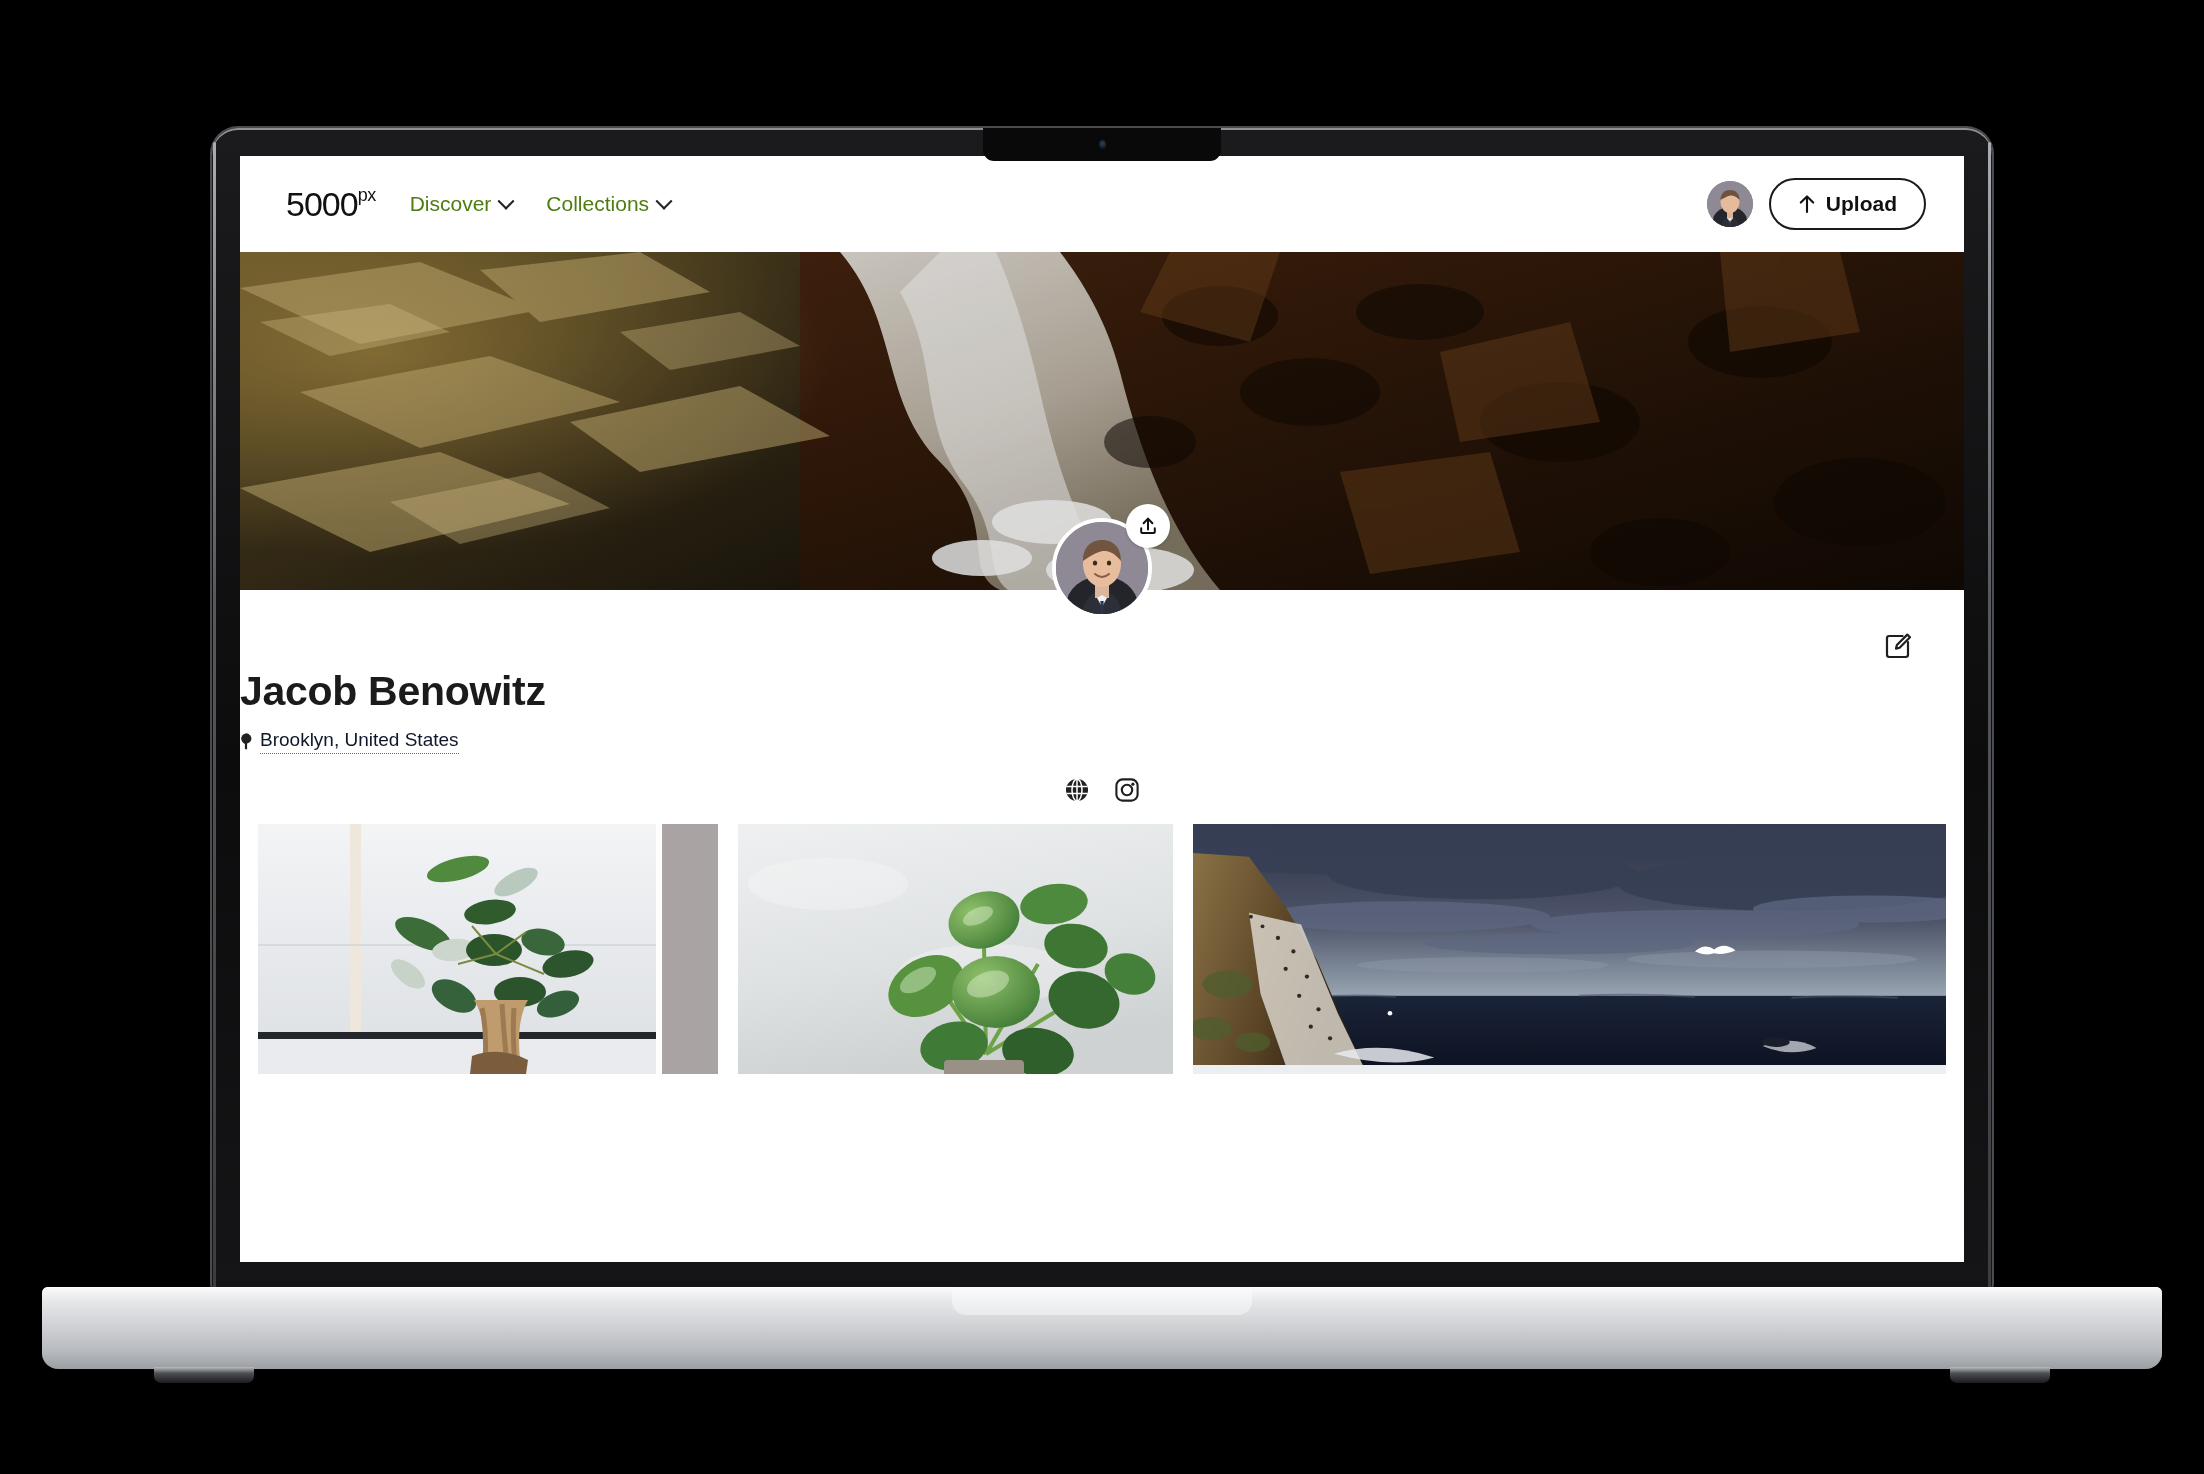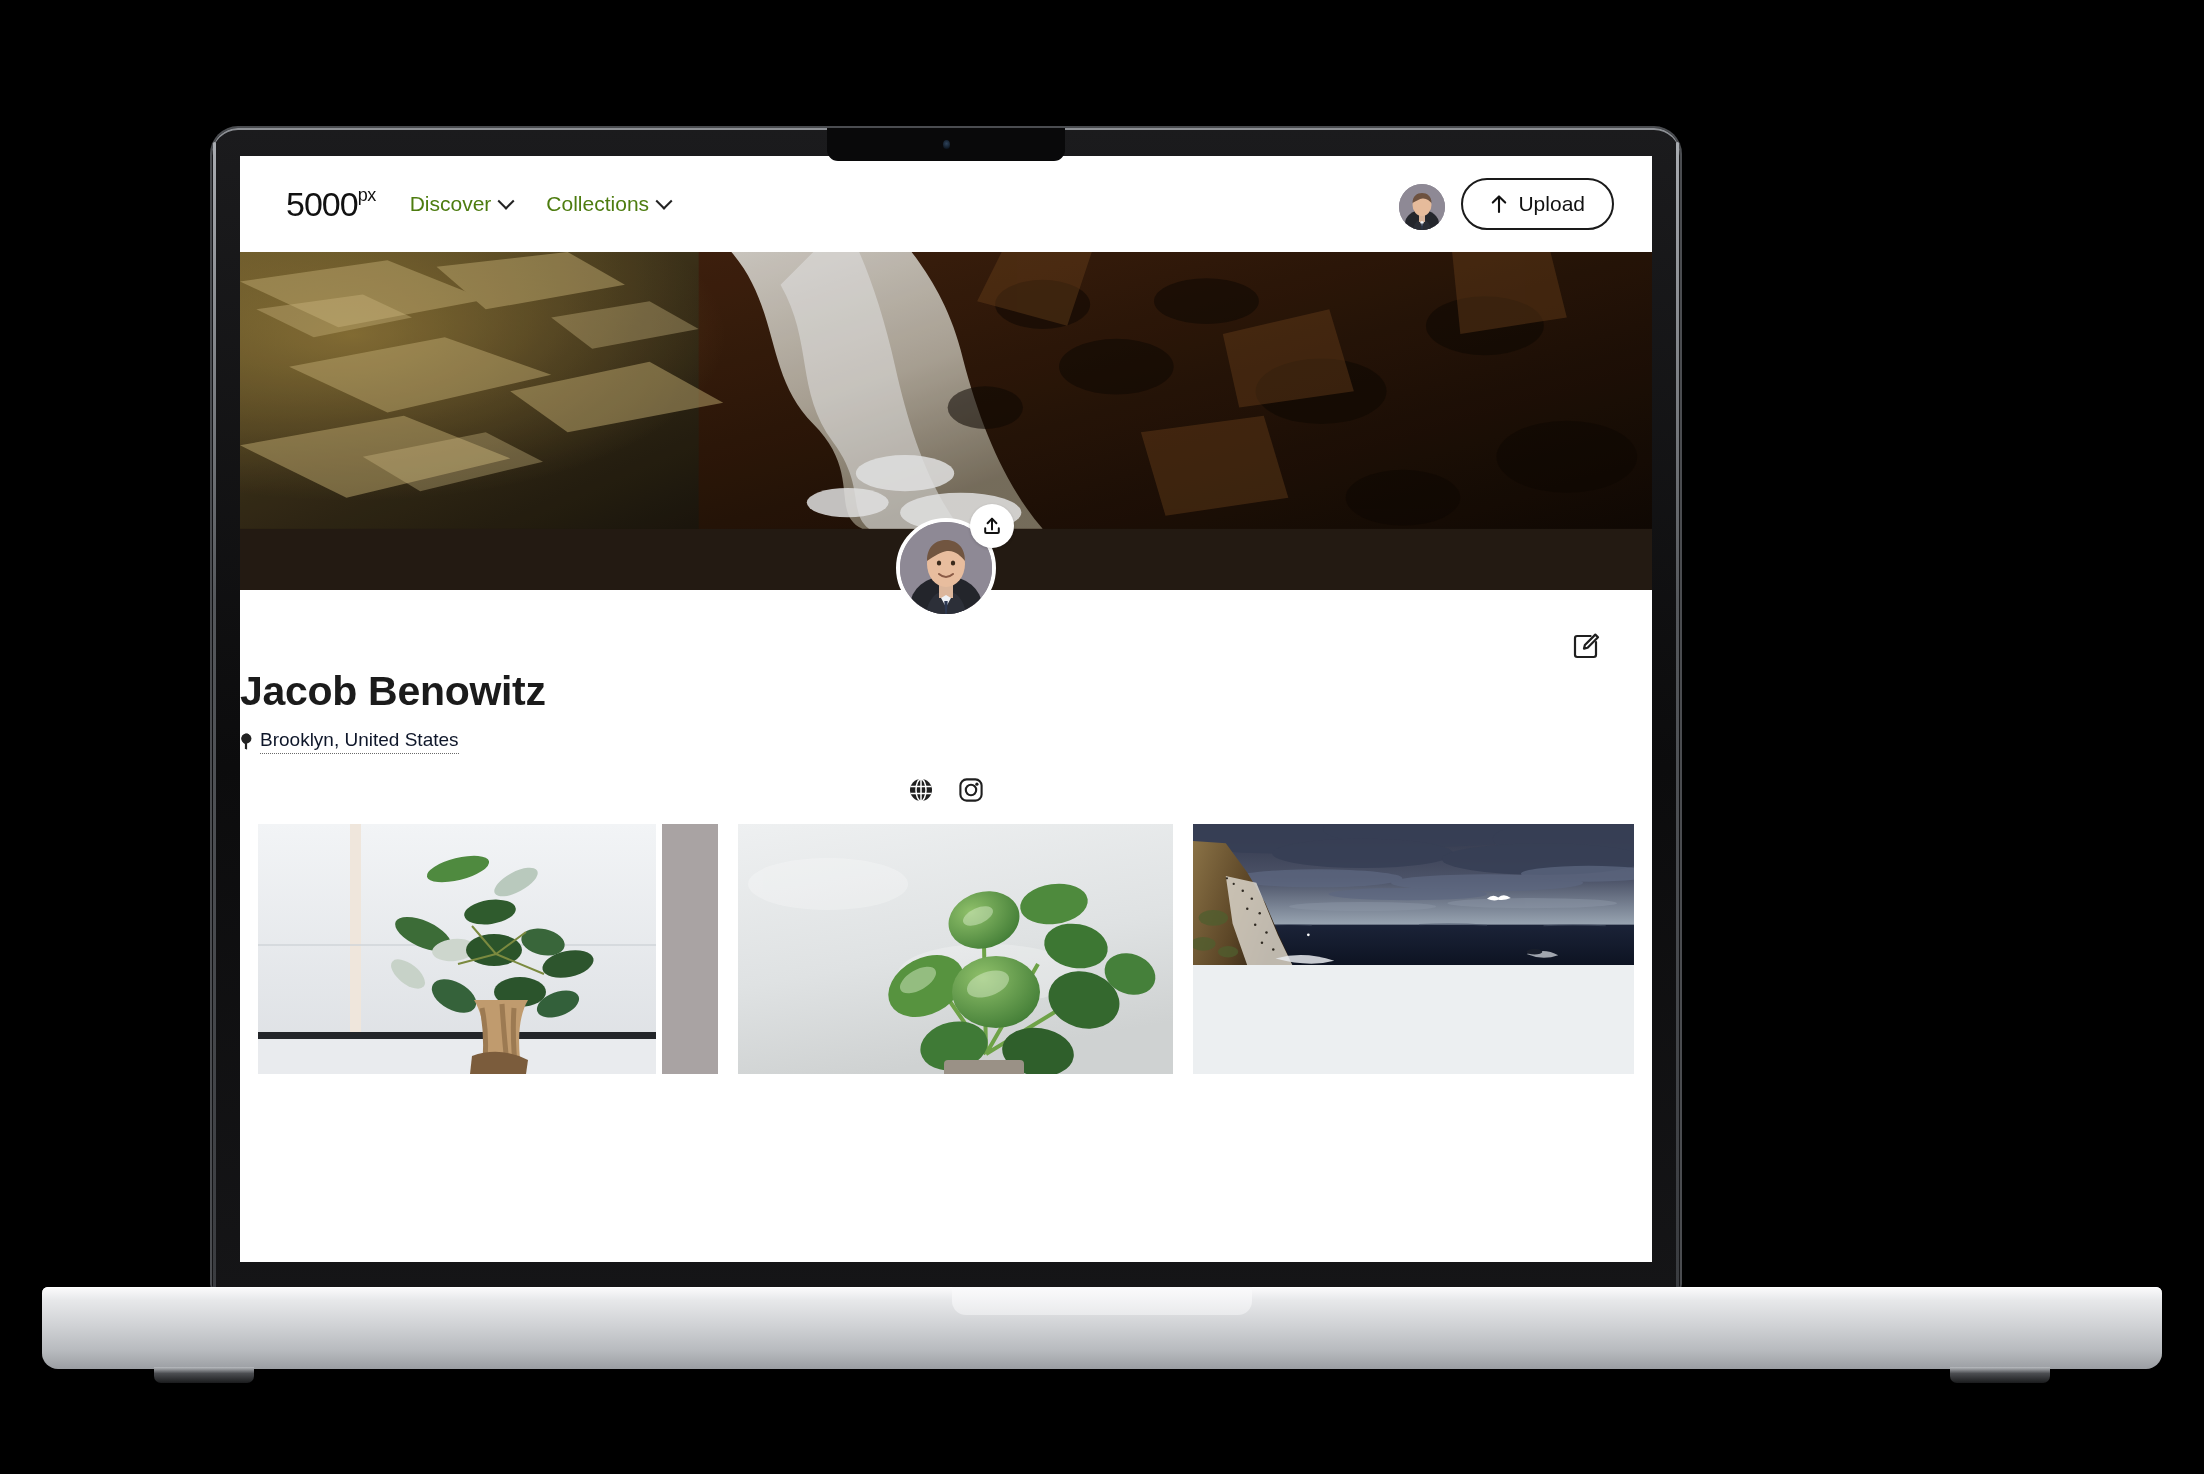--- a/index.html
+++ b/index.html
@@ -17,21 +17,21 @@
     width: 2204px;
     height: 1474px;
     background: #000000;
   }
 
   
   .laptop-lid {
     position: absolute;
     left: 212px;
     top: 128px;
-    width: 1468px;
+    width: 1780px;
     height: 1162px;
     background: linear-gradient(180deg, #1b1b1d 0%, #0c0c0d 55%, #151517 100%);
     border-radius: 26px 26px 6px 6px;
     box-shadow: 0 0 0 2px #4a4c50, inset 0 2px 0 0 #8d9095;
     padding: 28px 28px 0 28px;
   }
   .lid-edge-left, .lid-edge-right {
     position: absolute;
     top: 14px; bottom: 0;
     width: 3px;
@@ -139,22 +139,23 @@
   }
   .chev {
     width: 12px; height: 12px;
     border-right: 2.4px solid #222;
     border-bottom: 2.4px solid #222;
     transform: rotate(45deg) translate(-2px,-2px);
   }
   .header-right {
     margin-left: auto;
     display: flex;
-    align-items: flex-end;
+    align-items: center;
     gap: 16px;
+    font-weight: bold;
   }
   .header-avatar {
     width: 46px; height: 46px;
     border-radius: 50%;
     overflow: hidden;
     flex: 0 0 auto;
     background: #8c8793;
     position: relative;
   }
   .upload-btn {

